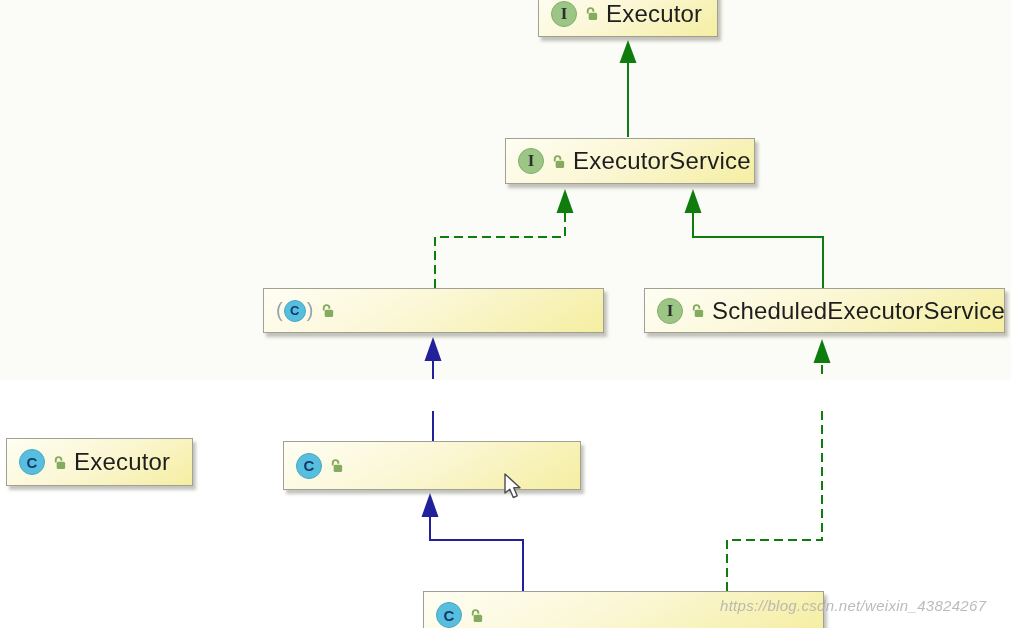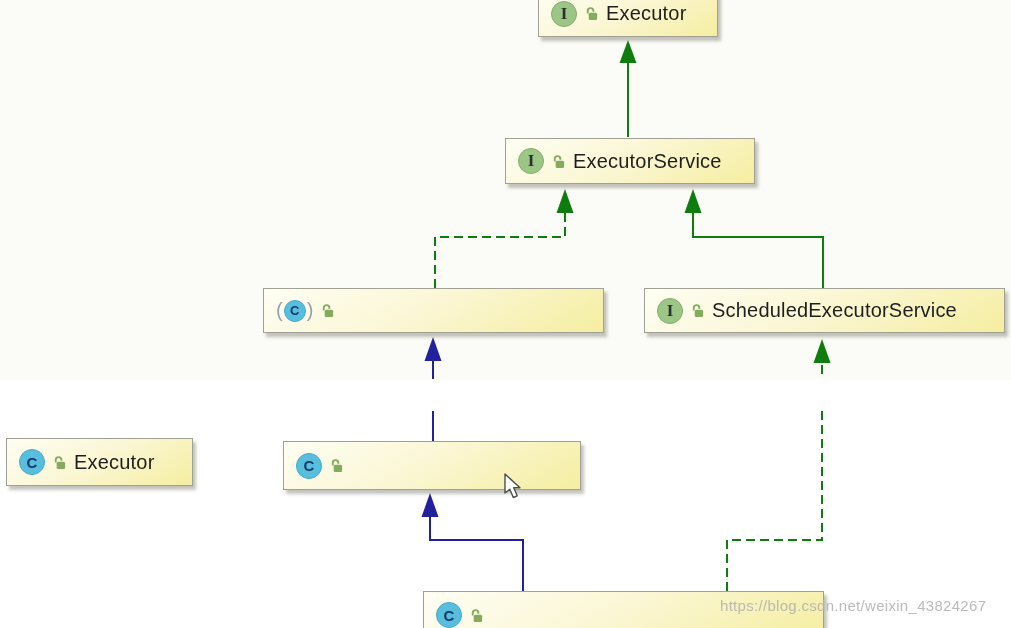--- a/index.html
+++ b/index.html
@@ -24,25 +24,26 @@
   }
   .badge.iface{background:#9cc685;border:1px solid #84ad6c;color:#2e2e2e;
     font-family:"Liberation Serif",serif;font-size:17px;}
   .badge.cls{background:#58bedd;border:1px solid #46a8c7;color:#14386b;
     font-family:"Liberation Sans",sans-serif;font-size:15px;}
   .abstract-wrap{display:flex;align-items:center;color:#9aa0ae;font-size:20px;flex:none;}
   .abstract-wrap::before{content:"(";margin-right:1px;}
   .abstract-wrap::after{content:")";margin-left:1px;}
   .abstract-wrap .badge{width:22px;height:22px;font-size:13px;}
   .lock{flex:none;display:flex;align-items:center;}
-  .node-label{font-size:20px;color:#1e1e1e;letter-spacing:0.2px;}
+  .node-label{font-size:24px;color:#1e1e1e;letter-spacing:0.2px;}
   .watermark{
     position:absolute;left:720px;top:597px;
     font-size:15px;color:rgba(175,175,175,0.85);letter-spacing:0.3px;
     z-index:30;
+    font-style:italic;
   }
   .cursor{position:absolute;left:504px;top:473px;z-index:40;}
 </style>
 </head>
 <body>
 
 <div id="canvas">
 
   <div class="upper-tint"></div>
 

